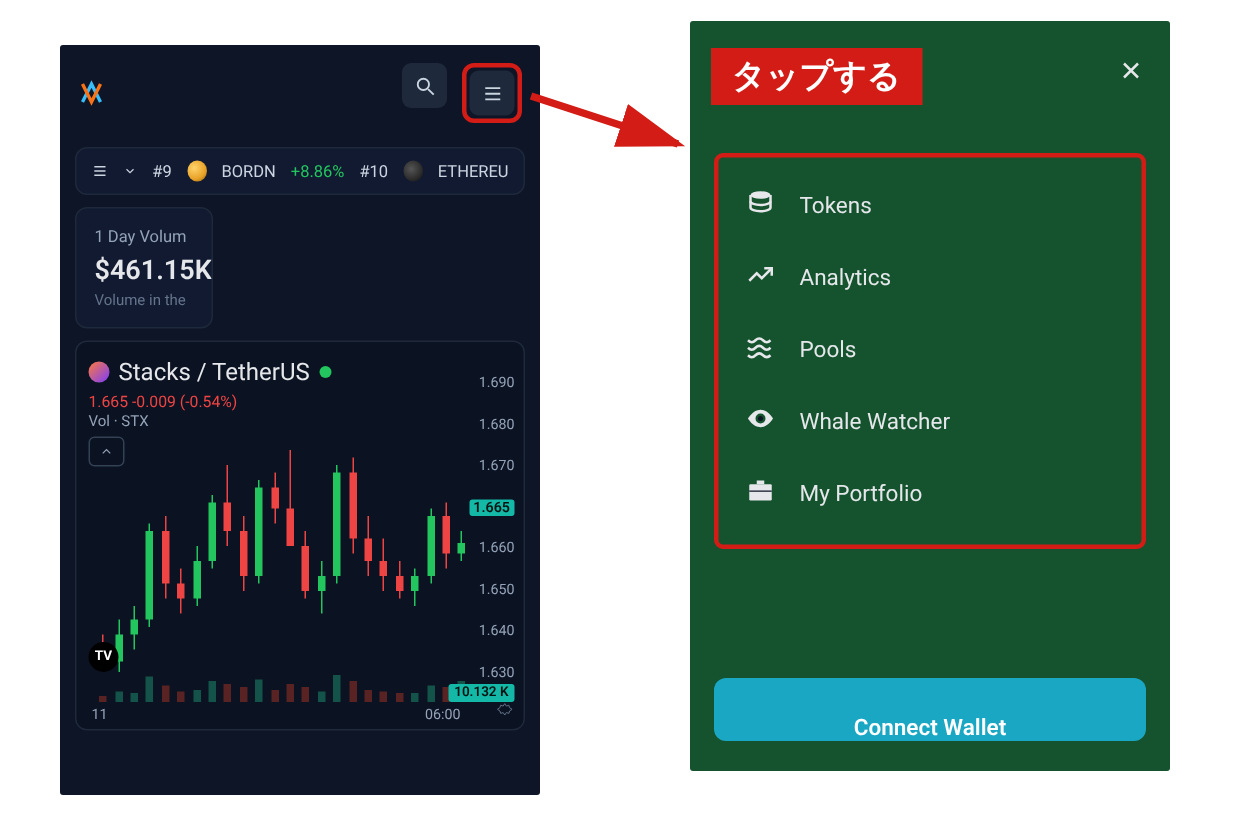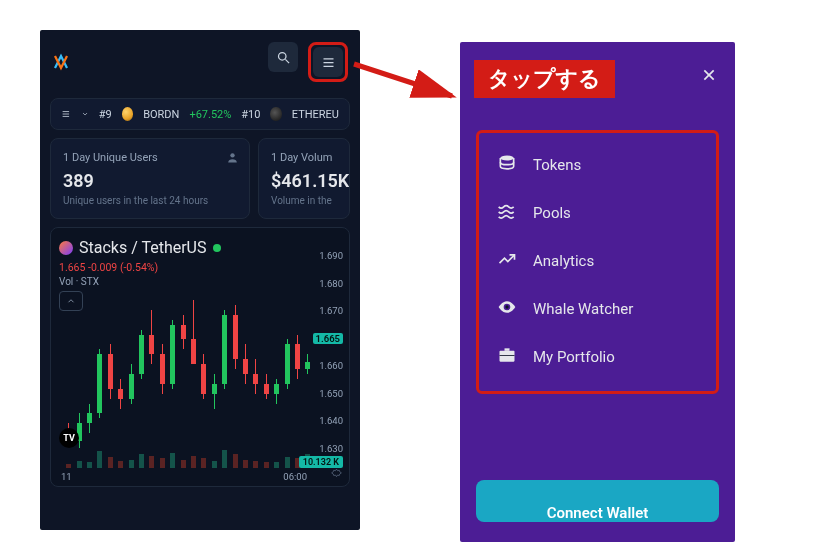--- a/index.html
+++ b/index.html
@@ -115,23 +115,23 @@
   }
   .gear {
     position:absolute; right:6px; bottom:2px; color:#64748b; font-size:12px;
   }
 
   
   .arrow-svg { position:absolute; left:352px; top:50px; }
 
   
   .phone-right {
-    position:absolute; left:460px; top:42px;
-    width:275px; height:500px;
-    background:#4c1d95;
+    position:absolute; left:460px; top:14px;
+    width:320px; height:500px;
+    background:#14532d;
     border-radius:2px;
     overflow:hidden;
   }
   .jp-banner {
     position:absolute; top:18px; left:14px;
     background:#d31c16; color:#fff;
     font-weight:800; font-size:22px;
     padding:4px 14px;
   }
   .close-x {
@@ -199,38 +199,27 @@
         <line x1="4" y1="6" x2="20" y2="6" stroke="currentColor" stroke-width="2"></line>
         <line x1="4" y1="12" x2="20" y2="12" stroke="currentColor" stroke-width="2"></line>
         <line x1="4" y1="18" x2="20" y2="18" stroke="currentColor" stroke-width="2"></line>
       </svg>
     <svg width="10" height="10" viewBox="0 0 24 24">
         <path d="M6 9l6 6 6-6" fill="none" stroke="currentColor" stroke-width="2"></path>
       </svg>
     <span>#9</span>
     <span class="coin-ic coin-orange"></span>
     <span>BORDN</span>
-    <span class="pos">+67.52%</span>
+    <span class="pos">+8.86%</span>
     <span>#10</span>
     <span class="coin-ic coin-dark"></span>
     <span>ETHEREU</span>
   </div>
 
   <div class="stats-row">
-    <div class="card">
-      <span class="corner-ic">
-        <svg width="13" height="13" viewBox="0 0 24 24">
-            <circle cx="12" cy="8" r="4" fill="currentColor"></circle>
-            <path d="M4 21c0-4 4-6 8-6s8 2 8 6" fill="currentColor"></path>
-          </svg>
-      </span>
-      <div class="card-title">1 Day Unique Users</div>
-      <div class="card-value">389</div>
-      <div class="card-sub">Unique users in the last 24 hours</div>
-    </div>
     <div class="card cut">
       <div class="card-title">1 Day Volum</div>
       <div class="card-value">$461.15K</div>
       <div class="card-sub">Volume in the</div>
     </div>
   </div>
 
   <div class="chart-card">
     <div class="chart-head">
       <span class="logo-stx"></span>
@@ -419,32 +408,32 @@
       <div class="menu-item">
         <span><svg viewBox="0 0 24 24" fill="currentColor">
             <ellipse cx="12" cy="6" rx="8" ry="3"></ellipse>
             <path d="M4 6v5c0 1.7 3.6 3 8 3s8-1.3 8-3V6" fill="none" stroke="currentColor" stroke-width="2"></path>
             <path d="M4 11v5c0 1.7 3.6 3 8 3s8-1.3 8-3v-5" fill="none" stroke="currentColor" stroke-width="2"></path>
           </svg></span>
         <span>Tokens</span>
       </div>
       <div class="menu-item">
         <span><svg viewBox="0 0 24 24" fill="none" stroke="currentColor" stroke-width="2">
+            <polyline points="3 17 9 11 13 15 21 7"></polyline>
+            <polyline points="15 7 21 7 21 13"></polyline>
+          </svg></span>
+        <span>Analytics</span>
+      </div>
+      <div class="menu-item">
+        <span><svg viewBox="0 0 24 24" fill="none" stroke="currentColor" stroke-width="2">
             <path d="M2 7c2 2 4 2 6 0s4-2 6 0 4 2 6 0"></path>
             <path d="M2 13c2 2 4 2 6 0s4-2 6 0 4 2 6 0"></path>
             <path d="M2 19c2 2 4 2 6 0s4-2 6 0 4 2 6 0"></path>
           </svg></span>
         <span>Pools</span>
-      </div>
-      <div class="menu-item">
-        <span><svg viewBox="0 0 24 24" fill="none" stroke="currentColor" stroke-width="2">
-            <polyline points="3 17 9 11 13 15 21 7"></polyline>
-            <polyline points="15 7 21 7 21 13"></polyline>
-          </svg></span>
-        <span>Analytics</span>
       </div>
       <div class="menu-item">
         <span><svg viewBox="0 0 24 24" fill="currentColor">
             <path d="M12 5C6 5 2 12 2 12s4 7 10 7 10-7 10-7-4-7-10-7zm0 11a4 4 0 110-8 4 4 0 010 8z"></path>
             <circle cx="12" cy="12" r="2" fill="#0e1526"></circle>
           </svg></span>
         <span>Whale Watcher</span>
       </div>
       <div class="menu-item">
         <span><svg viewBox="0 0 24 24" fill="currentColor">

